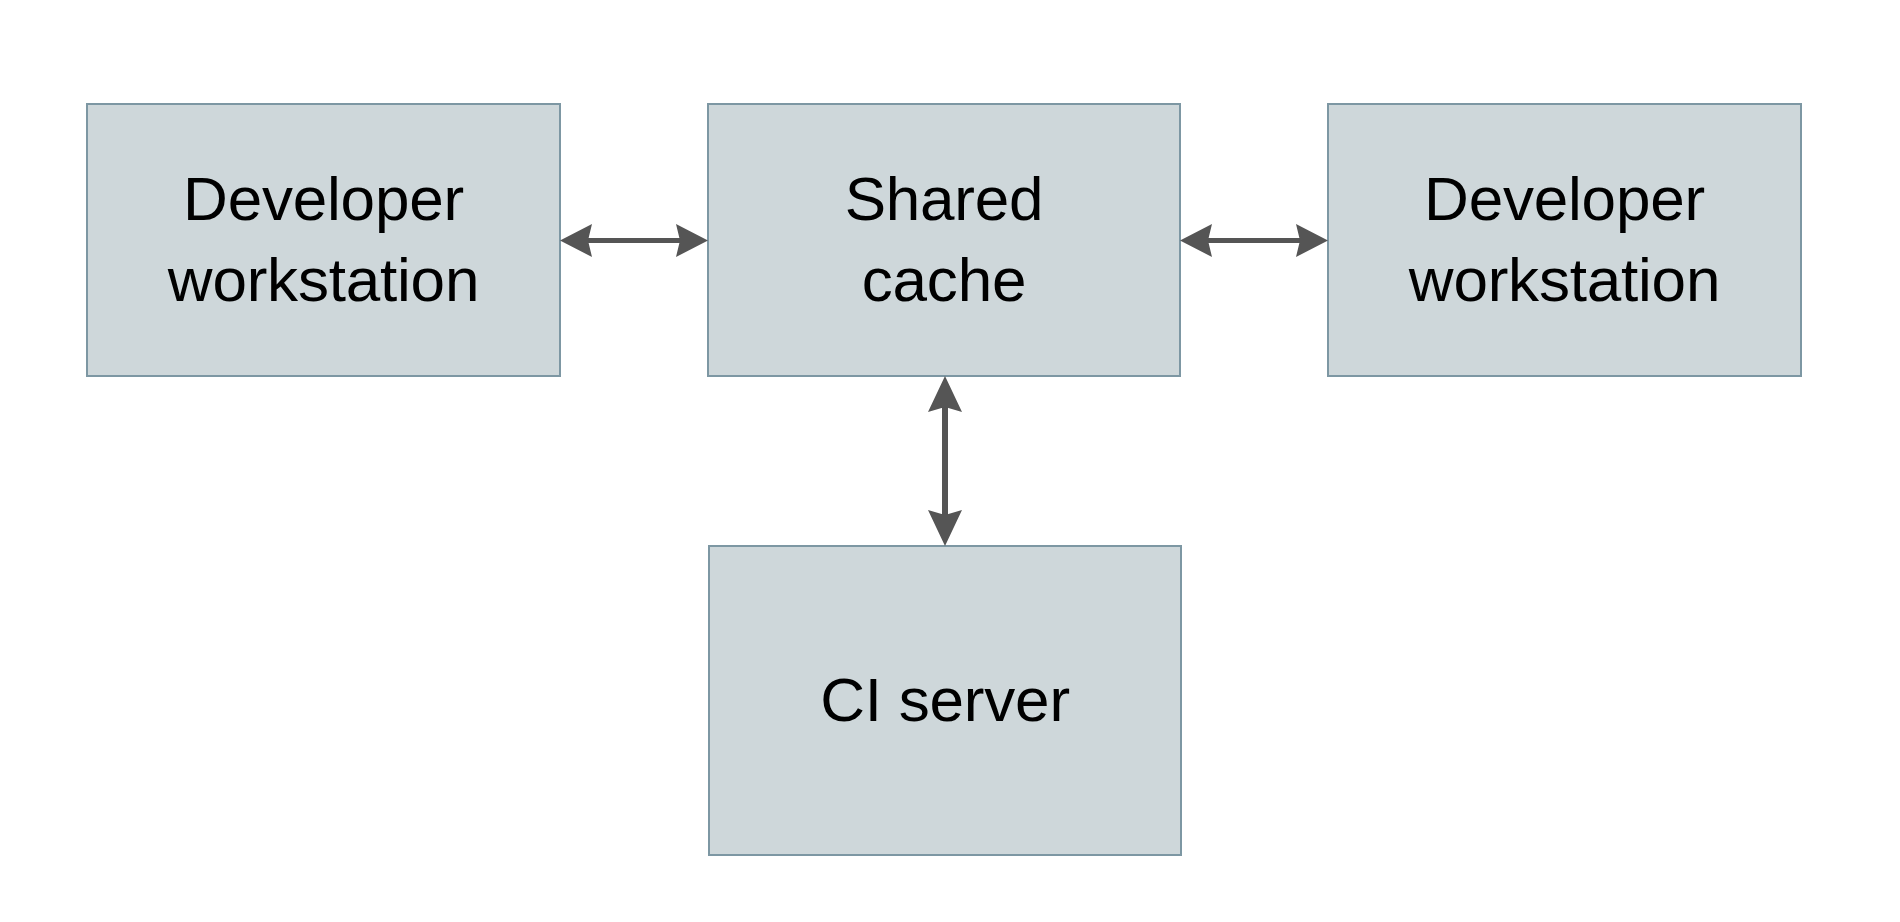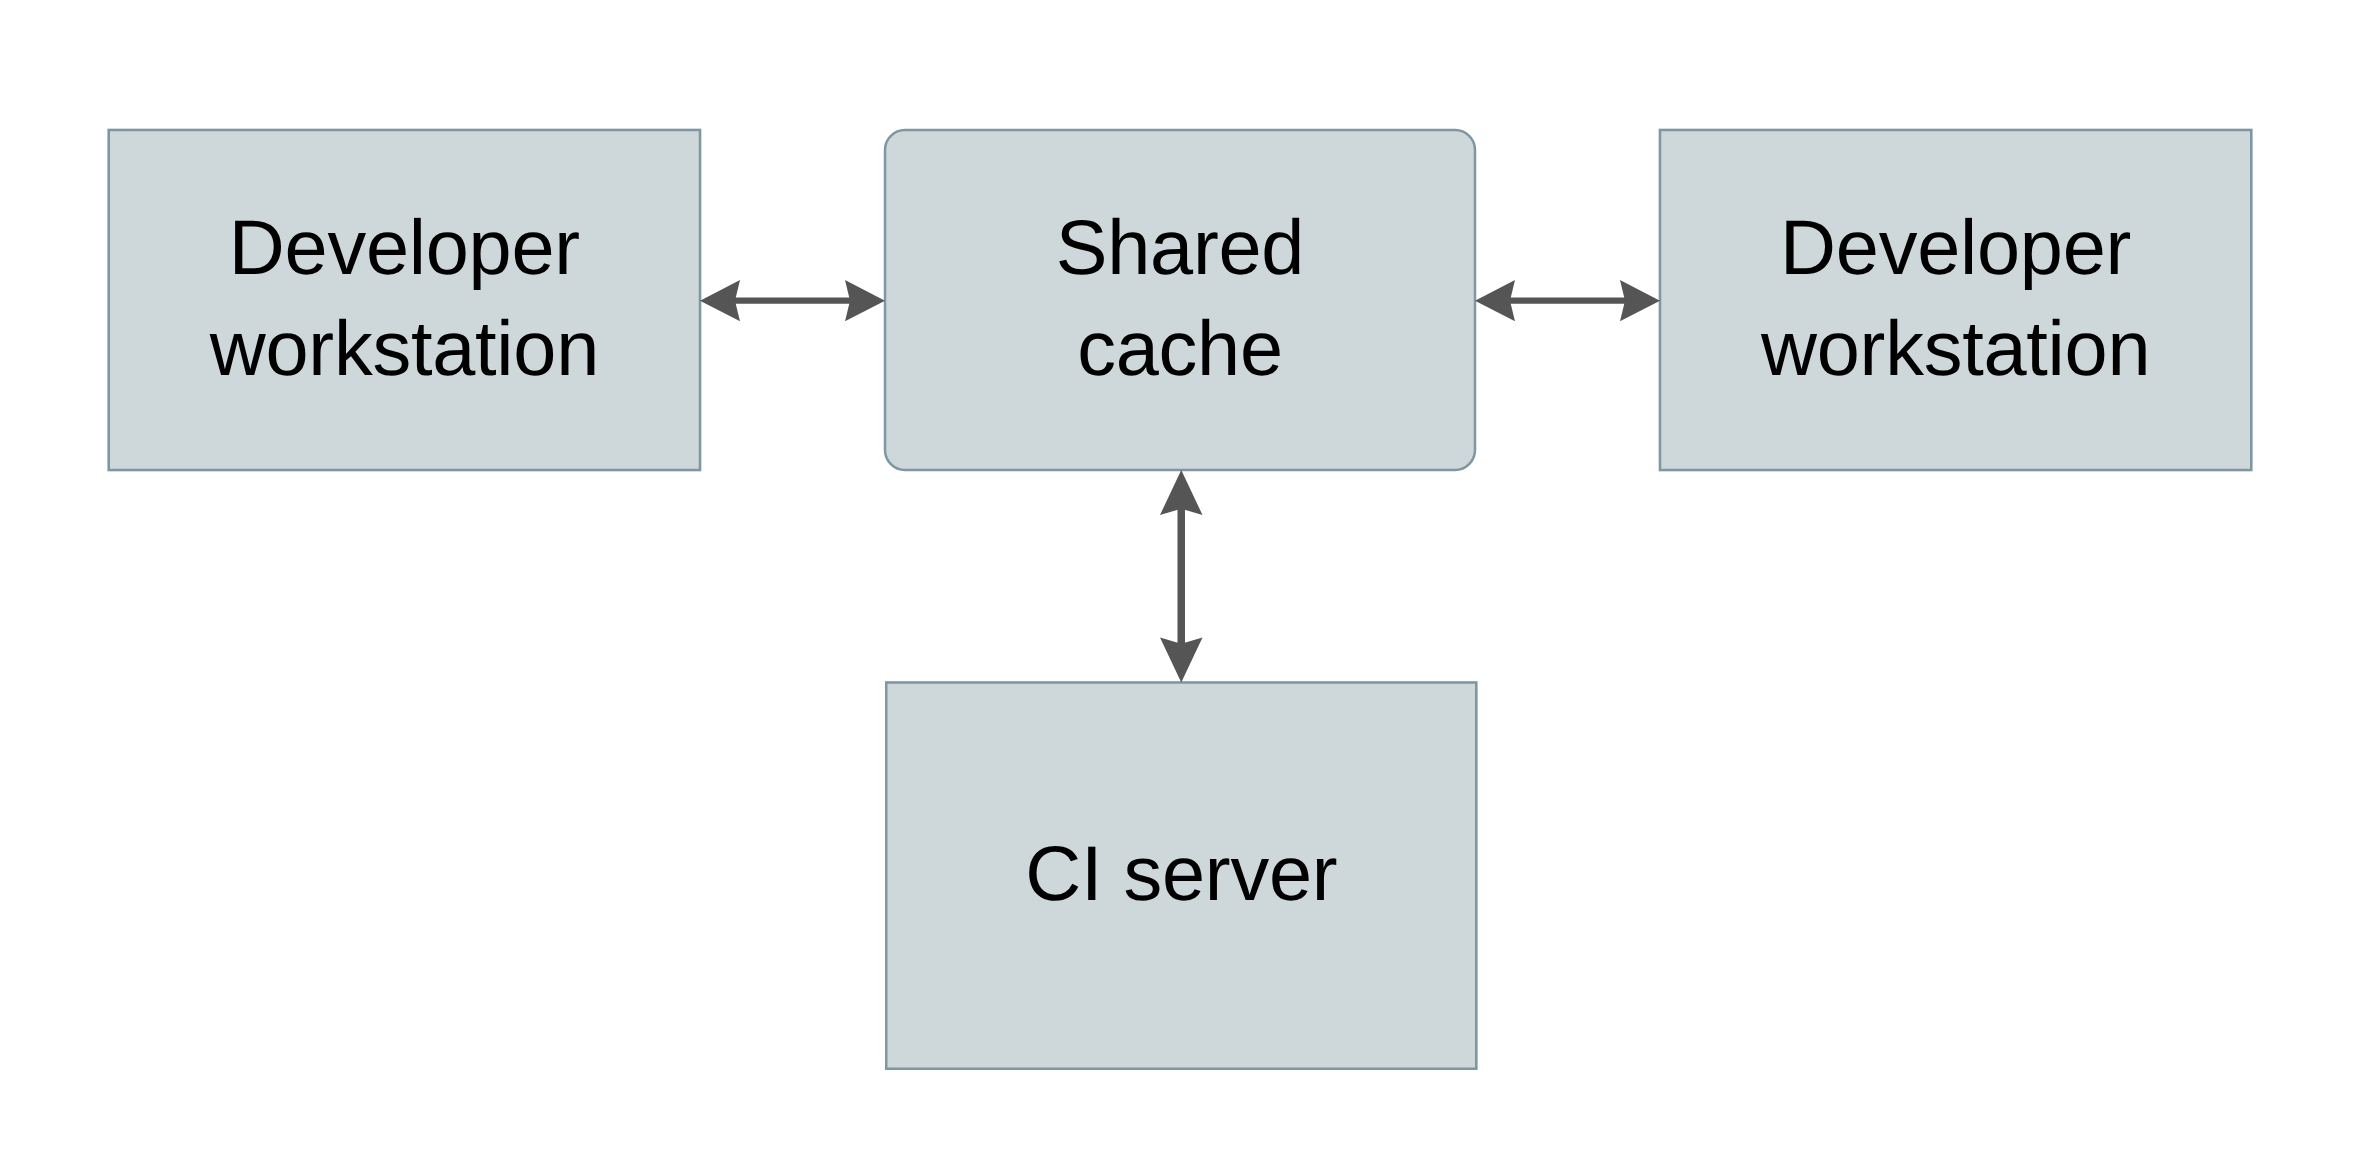--- a/index.html
+++ b/index.html
@@ -46,21 +46,20 @@
     left: 86px;
     top: 103px;
     width: 475px;
     height: 274px;
   }
   #node-shared-cache {
     left: 707px;
     top: 103px;
     width: 474px;
     height: 274px;
-    border-radius: 17px;
   }
   #node-dev-workstation-right {
     left: 1327px;
     top: 103px;
     width: 475px;
     height: 274px;
   }
   #node-ci-server {
     left: 708px;
     top: 545px;

